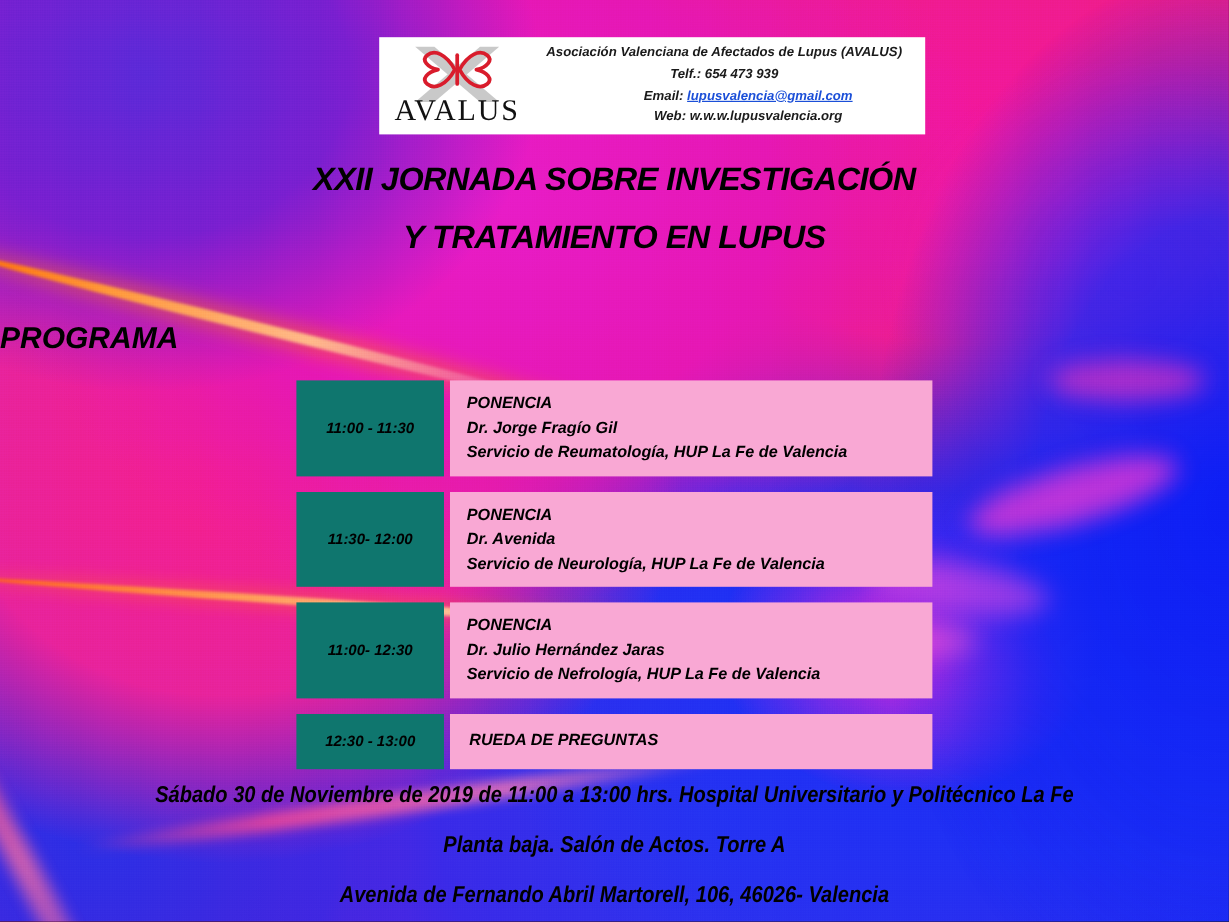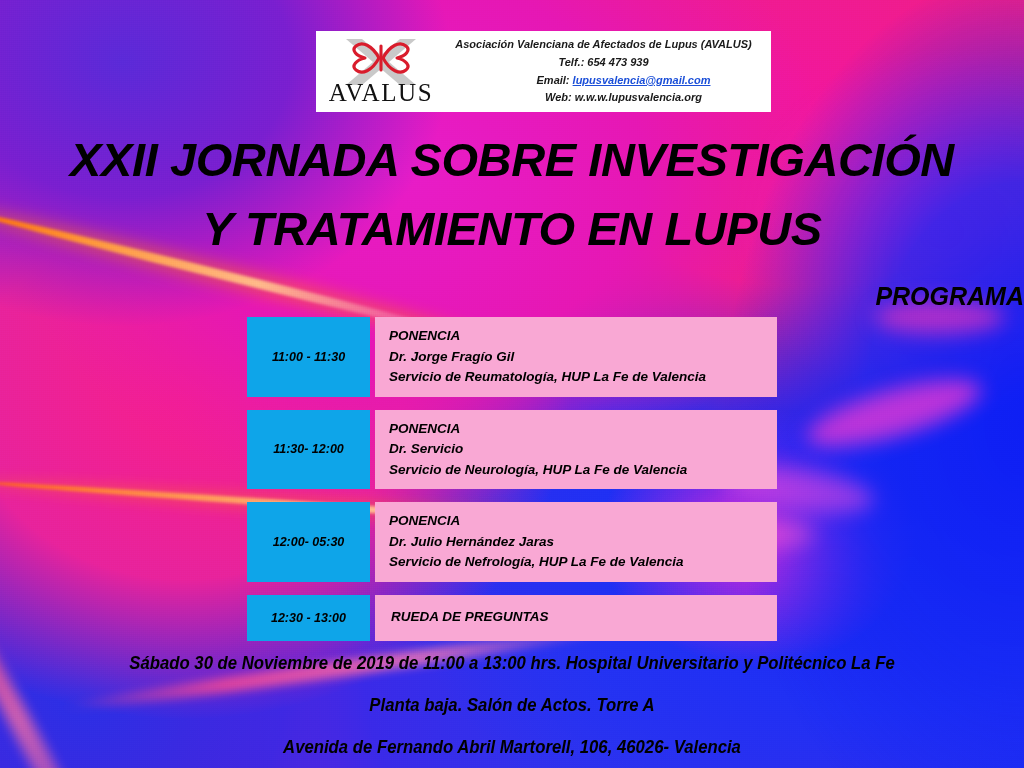--- a/index.html
+++ b/index.html
@@ -144,31 +144,31 @@
   .title-block {
     position: absolute;
     left: 0; right: 0; top: 136px;
     text-align: center;
     z-index: 4;
   }
   .title-line {
     font-family: "Liberation Sans", sans-serif;
     font-weight: bold;
     font-style: italic;
-    font-size: 47px;
+    font-size: 27px;
     letter-spacing: -0.4px;
     color: #000;
     line-height: 1.0;
   }
   .title-line.l1 { margin-bottom: 22px; }
 
   .programa {
     position: absolute;
-    left: 0; right: 0; top: 282px;
-    text-align: right;
+    left: 0; right: 0; top: 268px;
+    text-align: left;
     font-family: "Liberation Sans", sans-serif;
     font-weight: bold;
     font-style: italic;
     font-size: 25px;
     color: #000;
     z-index: 4;
   }
 
   
   .program {
@@ -177,21 +177,21 @@
     width: 530px;
     z-index: 4;
   }
   .prog-row {
     display: flex;
     align-items: stretch;
     margin-bottom: 13px;
   }
   .prog-time {
     flex: 0 0 119px;
-    background: #0ea5e9;
+    background: #0f766e;
     display: flex;
     align-items: center;
     justify-content: center;
     font-family: "Liberation Sans", sans-serif;
     font-weight: bold;
     font-style: italic;
     font-size: 12.5px;
     color: #000;
     padding: 4px 2px;
   }
@@ -300,27 +300,27 @@
         <div class="ln">PONENCIA</div>
         <div class="ln">Dr. Jorge Fragío Gil</div>
         <div class="ln">Servicio de Reumatología, HUP La Fe de Valencia</div>
       </div>
     </div>
 
     <div class="prog-row">
       <div class="prog-time">11:30- 12:00</div>
       <div class="prog-body">
         <div class="ln">PONENCIA</div>
-        <div class="ln">Dr. Servicio</div>
+        <div class="ln">Dr. Avenida</div>
         <div class="ln">Servicio de Neurología, HUP La Fe de Valencia</div>
       </div>
     </div>
 
     <div class="prog-row">
-      <div class="prog-time">12:00- 05:30</div>
+      <div class="prog-time">11:00- 12:30</div>
       <div class="prog-body">
         <div class="ln">PONENCIA</div>
         <div class="ln">Dr. Julio Hernández Jaras</div>
         <div class="ln">Servicio de Nefrología, HUP La Fe de Valencia</div>
       </div>
     </div>
 
     <div class="prog-row single">
       <div class="prog-time">12:30 - 13:00</div>
       <div class="prog-body">

